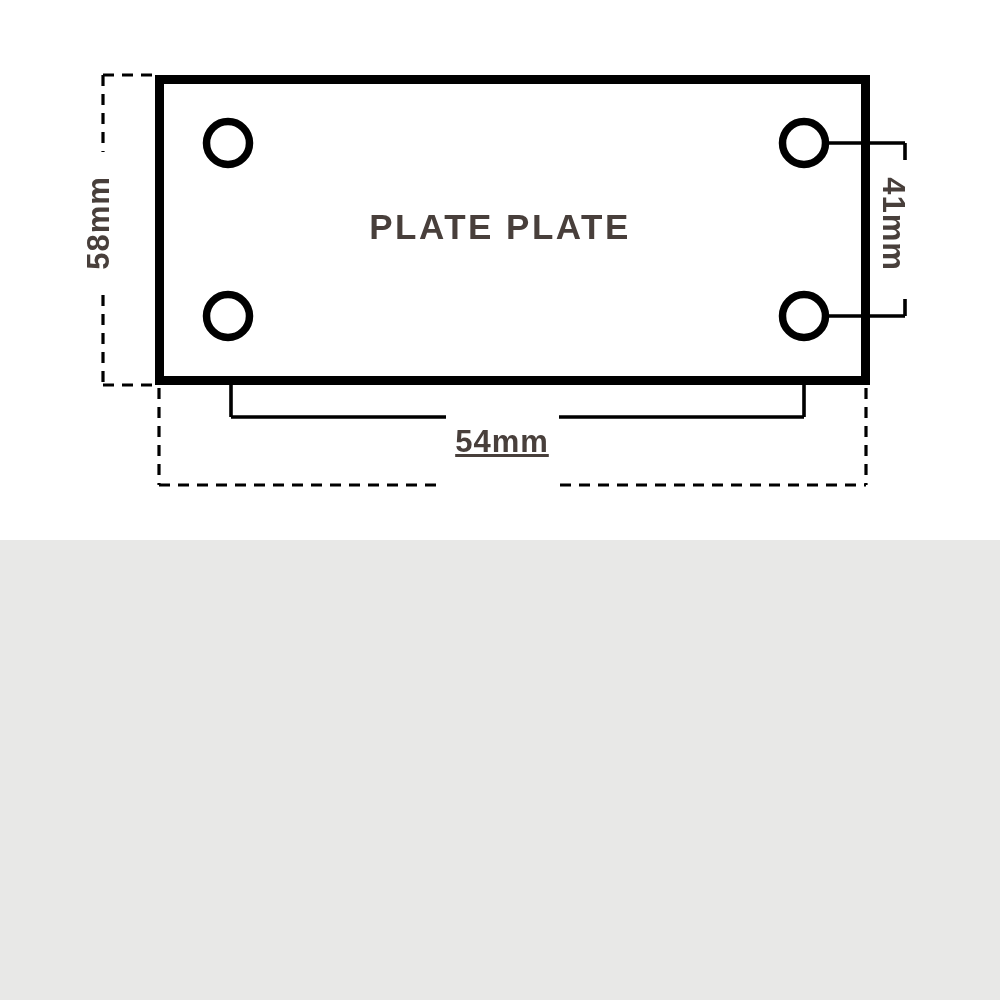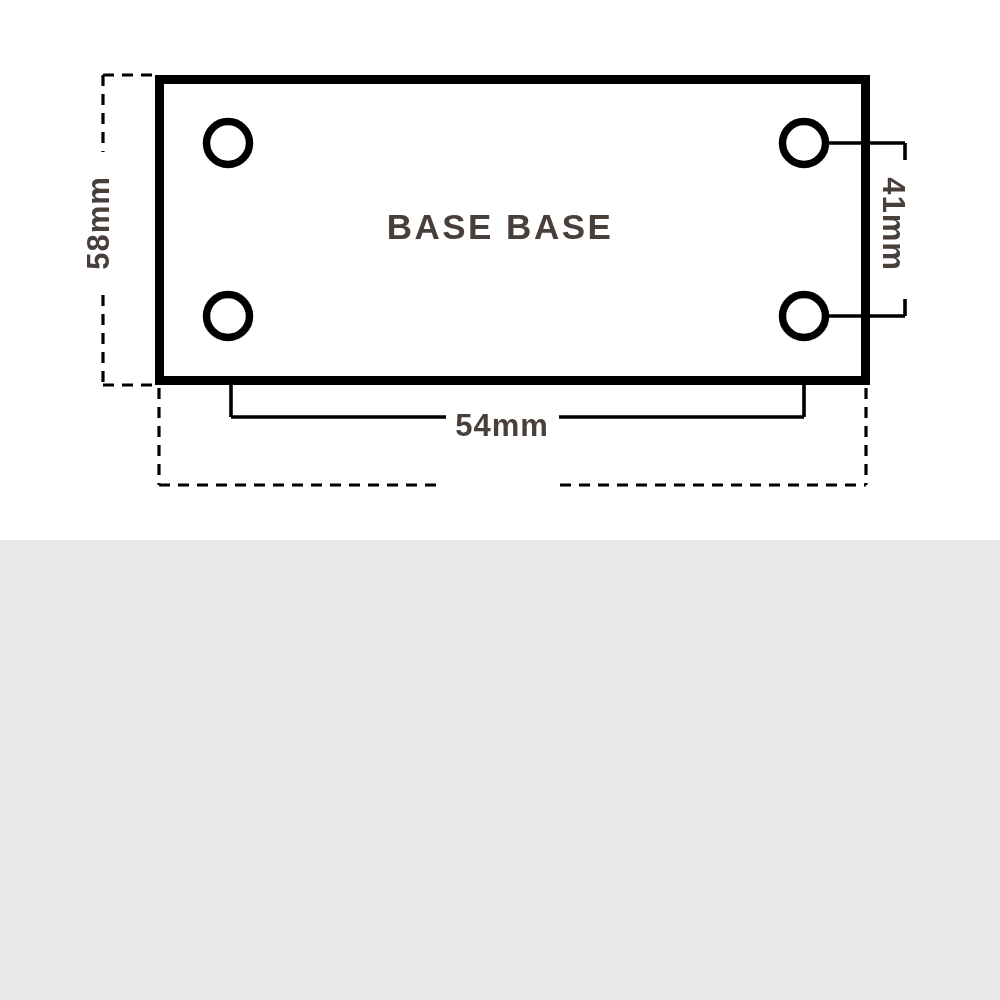--- a/index.html
+++ b/index.html
@@ -20,21 +20,21 @@
     position: absolute;
     color: #483f3b;
     font-weight: 700;
     text-align: center;
     white-space: nowrap;
   }
   .plate-title { left: 320px; top: 206px; width: 360px; height: 42px; font-size: 35px; letter-spacing: 2.5px; line-height: 42px; }
   .dim-label { font-size: 31px; letter-spacing: 1px; line-height: 40px; height: 40px; }
   .dim-left  { left: 29px;  top: 203px; width: 140px; transform: rotate(-90deg); }
   .dim-right { left: 823px; top: 204px; width: 140px; transform: rotate(90deg); }
-  .dim-bolt  { left: 432px; top: 406px; width: 140px; }
+  .dim-bolt  { left: 432px; top: 422px; width: 140px; text-decoration: underline; }
   .dim-width { left: 432px; top: 466px; width: 140px; }
 </style>
 </head>
 <body>
 
 <div class="top-section">
   <svg class="diagram-svg" viewBox="0 0 1000 540">
 
     <rect x="159.5" y="79.5" width="706" height="301" fill="#ffffff" stroke="#000000" stroke-width="9"></rect>
 
@@ -45,21 +45,21 @@
 
     <path d="M103 75 H155 M103 385 H155 M103 75 V152 M103 295 V385" fill="none" stroke="#000000" stroke-width="3.2" stroke-dasharray="11 8"></path>
 
     <path d="M159 388 V485 M866 388 V485 M159 485 H444 M560 485 H866" fill="none" stroke="#000000" stroke-width="3.2" stroke-dasharray="11 8"></path>
 
     <path d="M231 385 V417 M804 385 V417 M231 417 H446 M559 417 H804" fill="none" stroke="#000000" stroke-width="3.6"></path>
 
     <path d="M826 143 H905 M826 316 H905 M905 143 V160 M905 299 V316" fill="none" stroke="#000000" stroke-width="3.6"></path>
   </svg>
 
-  <div class="diag-label plate-title">BASE BASE</div>
+  <div class="diag-label plate-title">PLATE PLATE</div>
   <div class="diag-label dim-label dim-left">58mm</div>
   <div class="diag-label dim-label dim-right">41mm</div>
   <div class="diag-label dim-label dim-bolt">54mm</div>
 </div>
 
 <div class="bottom-section">
   
 </div>
 
 </body></html>

